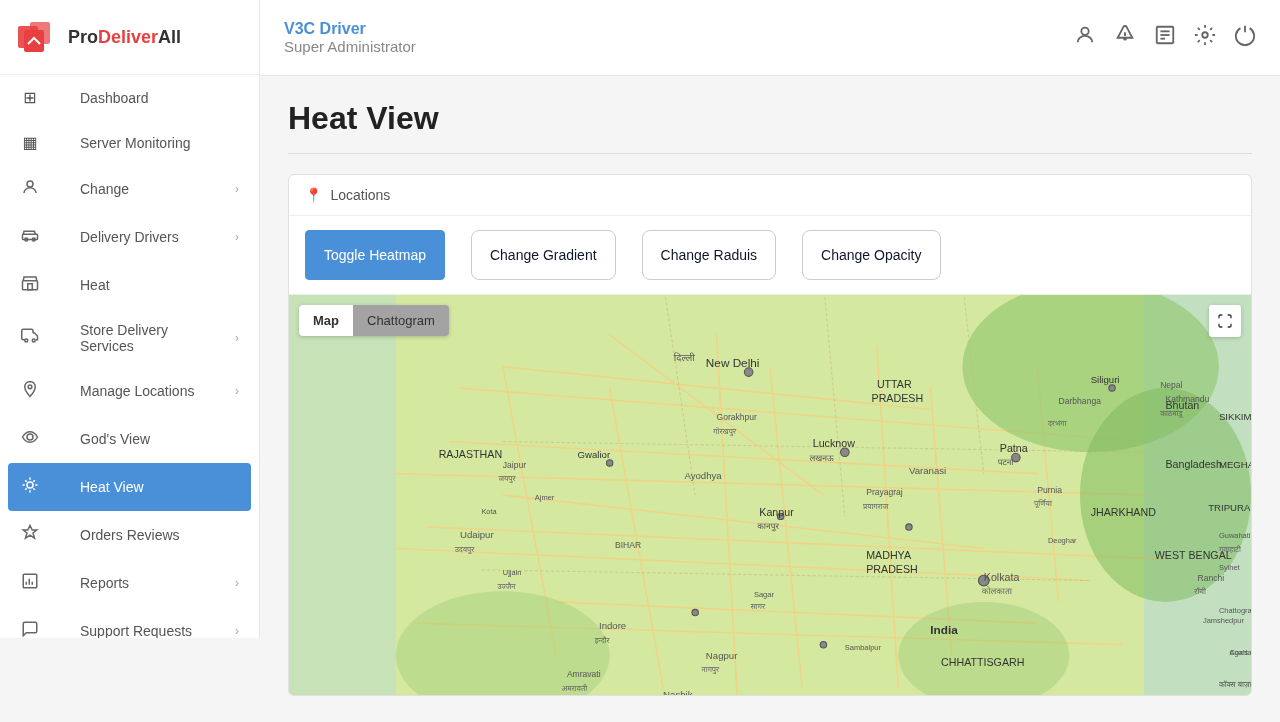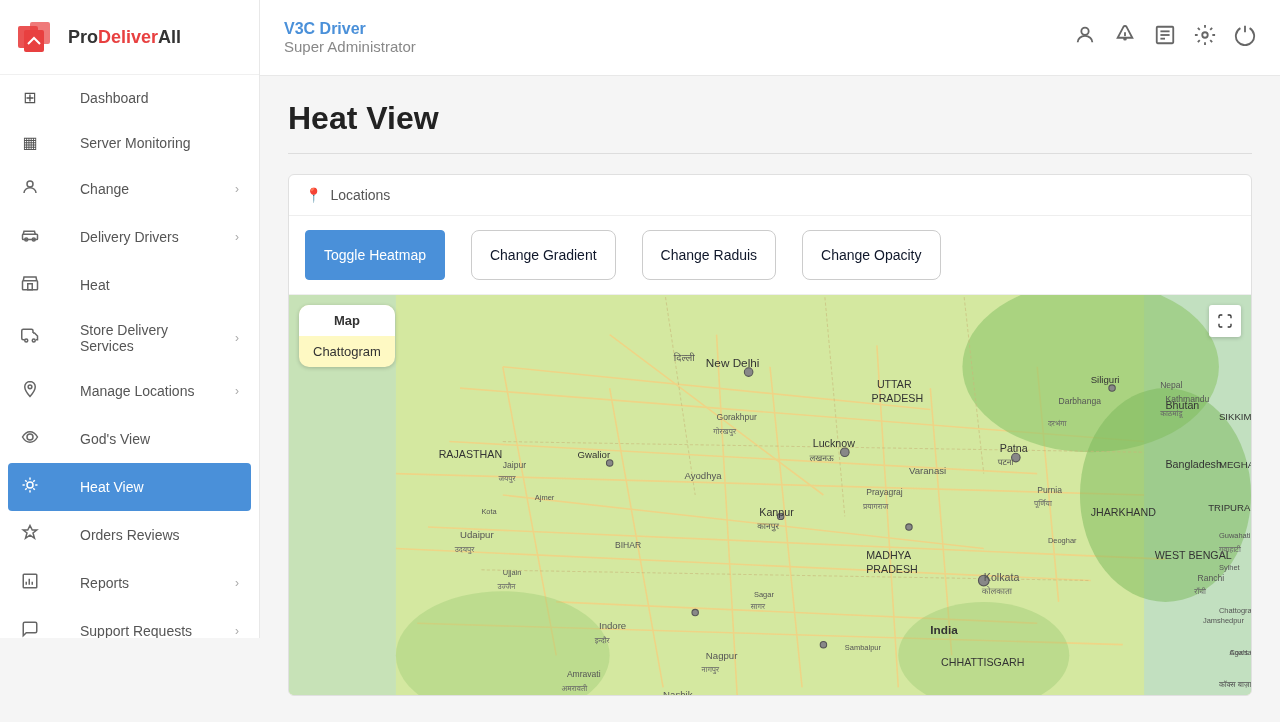--- a/index.html
+++ b/index.html
@@ -168,27 +168,26 @@
     .map-container {
       position: relative;
       height: 400px;
       overflow: hidden;
       background: #c8dfa8;
     }
     .map-type-toggle {
       position: absolute;
       top: 10px;
       left: 10px;
-      background: #fef9c3;
-      border-radius: 10px;
+      background: #a3a3a3;
+      border-radius: 4px;
       overflow: hidden;
       box-shadow: 0 1px 4px rgba(0,0,0,0.2);
       display: flex;
       z-index: 10;
-      flex-direction: column;
     }
     .map-type-btn {
       padding: 8px 14px;
       font-size: 13px;
       cursor: pointer;
       border: none;
       background: transparent;
       color: #333;
     }
     .map-type-btn.active-map {

